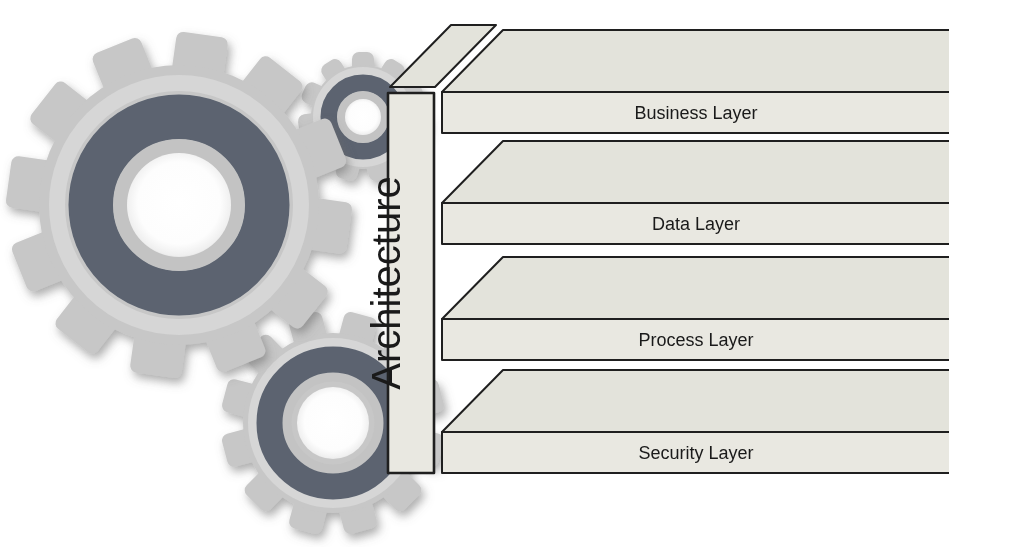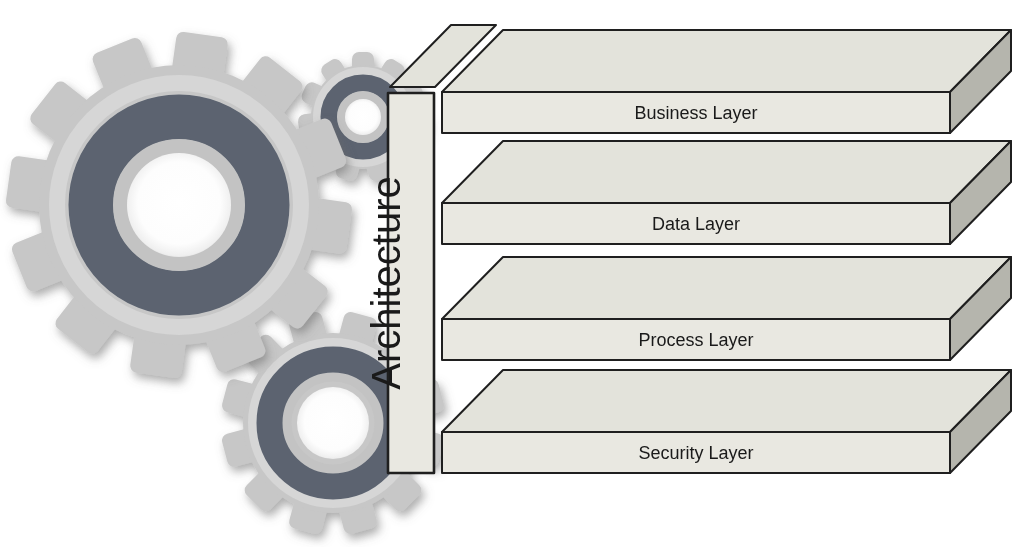--- a/index.html
+++ b/index.html
@@ -1,18 +1,18 @@
 <!DOCTYPE html>
 <html><head>
 <meta charset="utf-8">
 <style>
   html,body{margin:0;padding:0;background:#fff;}
   .stage{
     position:relative;
-    width:1024px;height:547px;
+    width:949px;height:547px;
     background:var(--bg,#ffffff);
     overflow:hidden;
     font-family:"Liberation Sans", sans-serif;
   }
   svg{display:block;}
   .face{stroke:var(--outline,#1f1f1f);stroke-width:2;stroke-linejoin:round;}
   .face.front{fill:var(--box-face,#e9e8e1);}
   .face.top{fill:var(--box-top,#e3e3db);}
   .face.side{fill:var(--box-side,#b5b5ad);}
   .face.bar{stroke-width:2.6;}

